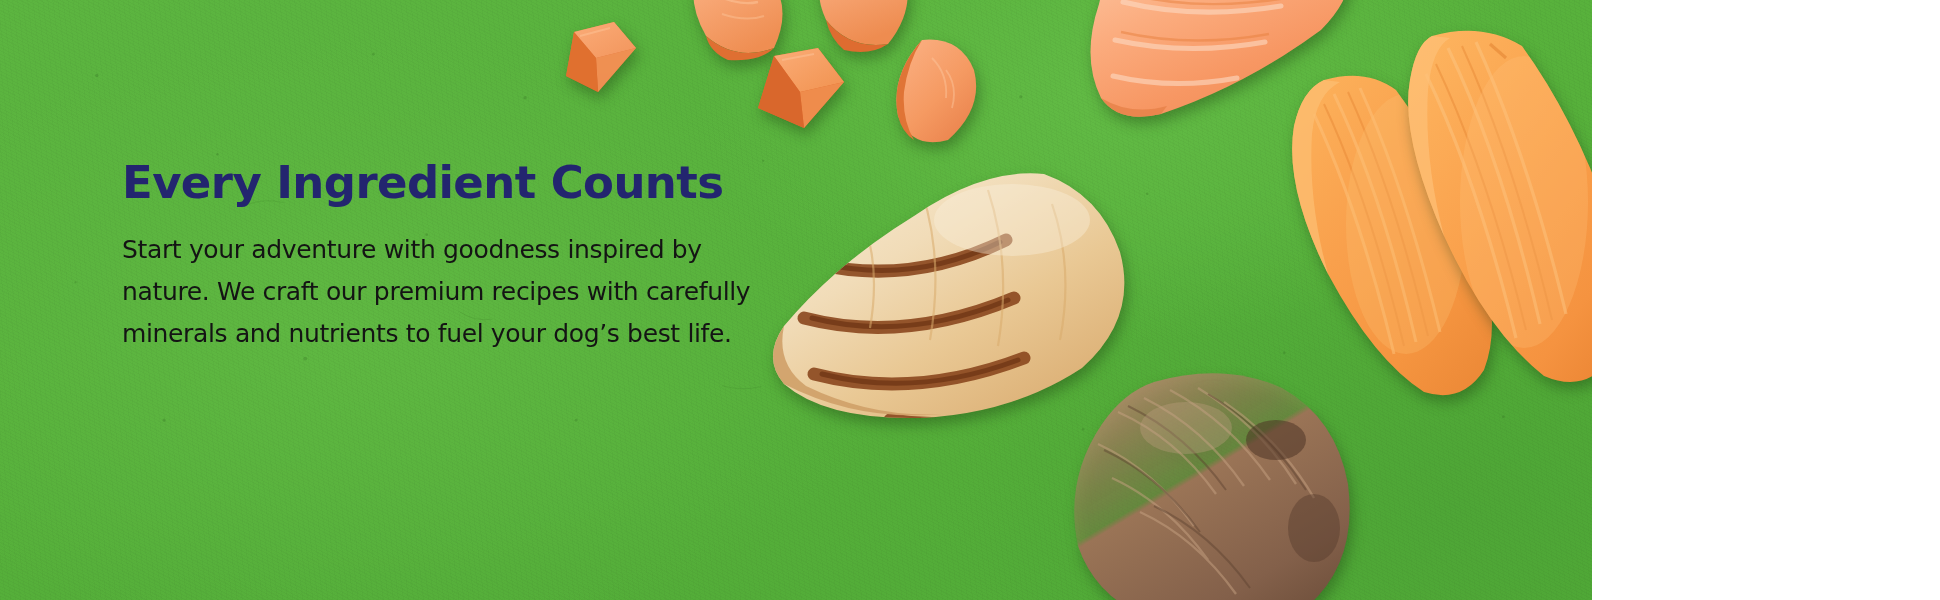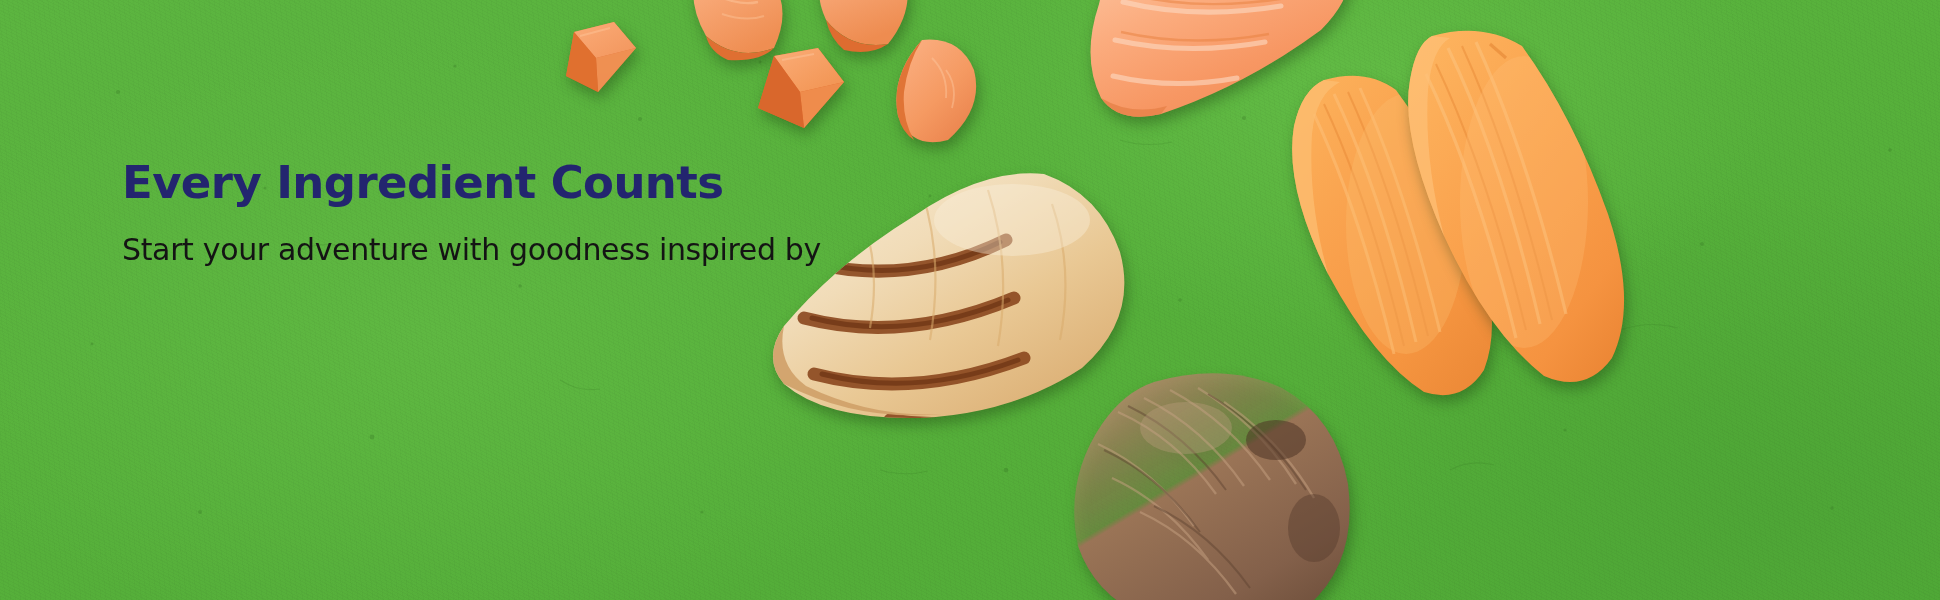--- a/index.html
+++ b/index.html
@@ -5,21 +5,21 @@
 <style>
   * { margin:0; padding:0; box-sizing:border-box; }
   html, body {
     width:1940px; height:600px;
     overflow:hidden;
     font-family:"Liberation Sans", sans-serif;
   }
 
   .banner {
     position:relative;
-    width:1940px; height:600px;
+    width:1592px; height:600px;
     background:#58b23c;
     overflow:hidden;
   }
 
   
   .bg-base {
     position:absolute; inset:0;
     background:
       radial-gradient(ellipse 900px 500px at 22% 55%, #5fb842 0%, rgba(95,184,66,0) 62%),
       radial-gradient(ellipse 700px 420px at 70% 15%, #62bb45 0%, rgba(98,187,69,0) 60%),
@@ -51,21 +51,21 @@
     font-weight:700;
     font-size:45px;
     line-height:1.04;
     letter-spacing:-0.6px;
     color:#23256f;
     white-space:nowrap;
   }
   .body-copy {
     margin-top:22px;
     font-family:"DejaVu Sans", sans-serif;
-    font-size:30px;
+    font-size:25px;
     line-height:42px;
     color:#141414;
     letter-spacing:-0.35px;
   }
   .body-copy .ln { display:block; white-space:nowrap; }
 
   
   .food { position:absolute; z-index:15; }
   .food svg { display:block; overflow:visible; }
   .shadow-soft { filter:drop-shadow(3px 7px 7px rgba(20,50,10,.36)); }
@@ -122,20 +122,22 @@
         <path d="M1620 330 q30 -10 58 -2"></path>
       <path d="M880 470 q24 7 48 1"></path>
         <path d="M1450 470 q20 -11 44 -5"></path>
     </g>
   </svg>
 
   <div class="copy">
     <h1 class="headline">Every Ingredient Counts</h1>
     <div class="body-copy">
       <span class="ln">Start your adventure with goodness inspired by</span>
+      <span class="ln">nature. We craft our premium recipes with carefully</span>
+      <span class="ln">minerals and nutrients to fuel your dog’s best life.</span>
     </div>
   </div>
 
   <div class="food shadow-soft" id="cube-a">
     <svg viewBox="0 0 92 78">
       <defs>
         <linearGradient id="gA1" x1="0" y1="0" x2="1" y2="1">
           <stop offset="0" stop-color="#fbac78"></stop>
             <stop offset="1" stop-color="#f2955c"></stop>
         </linearGradient>

